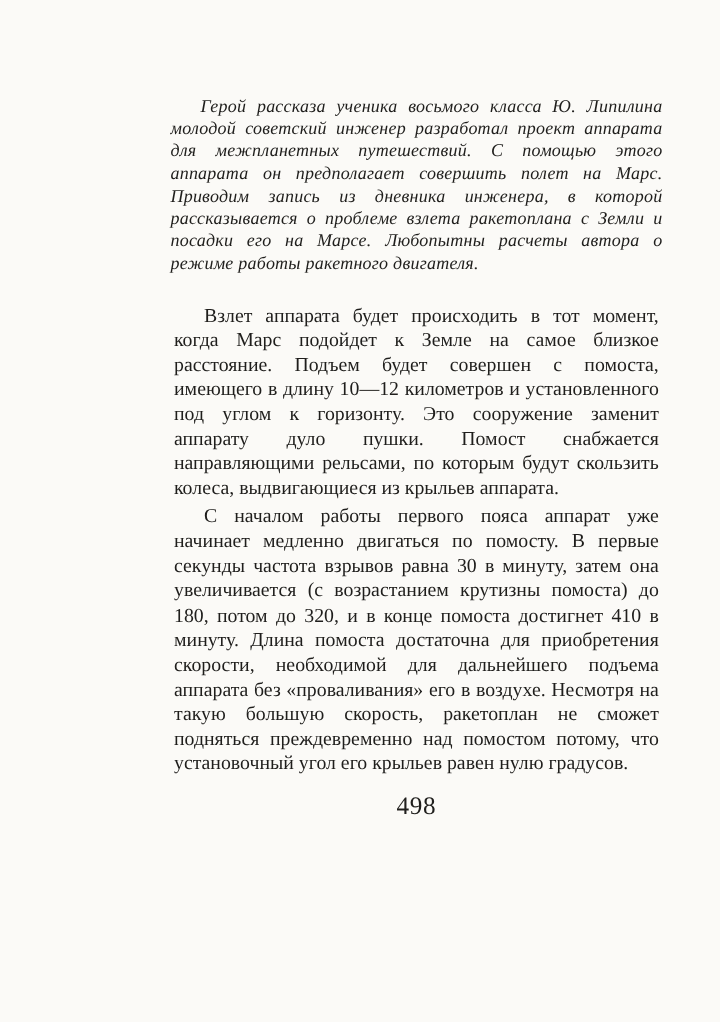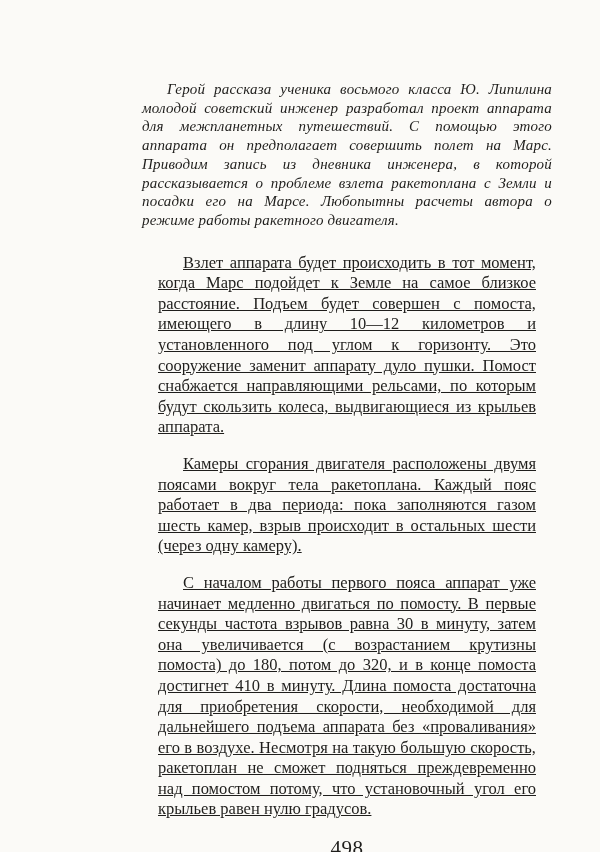--- a/index.html
+++ b/index.html
@@ -34,38 +34,36 @@
   p.intro {
     margin: 0 0 23px 0;
     font-style: italic;
     font-size: 15px;
     line-height: 18.7px;
     text-align: justify;
     text-indent: 25px;
     letter-spacing: 0.2px;
   }
   p.body-par {
-    margin: 16px;
+    margin: 3px;
     font-size: 16.5px;
     line-height: 20.6px;
     text-align: justify;
     text-indent: 25px;
-    text-decoration: underline;
   }
   .page-number {
     margin-top: 12px;
     text-align: center;
     font-size: 21px;
     letter-spacing: 0.5px;
   }
 </style>
 </head>
 <body>
 
 <div class="page">
   <div class="text-block">
     <p class="intro">Герой рассказа ученика восьмого класса Ю. Липилина молодой советский инженер разработал проект аппарата для межпланетных путешествий. С помощью этого аппарата он предполагает совершить полет на Марс. Приводим запись из дневника инженера, в которой рассказывается о проблеме взлета ракетоплана с Земли и посадки его на Марсе. Любопытны расчеты автора о режиме работы ракетного двигателя.</p>
     <p class="body-par">Взлет аппарата будет происходить в тот момент, когда Марс подойдет к Земле на самое близкое расстояние. Подъем будет совершен с помоста, имеющего в длину 10—12 километров и установленного под углом к горизонту. Это сооружение заменит аппарату дуло пушки. Помост снабжается направляющими рельсами, по которым будут скользить колеса, выдвигающиеся из крыльев аппарата.</p>
-    <p class="body-par">Камеры сгорания двигателя расположены двумя поясами вокруг тела ракетоплана. Каждый пояс работает в два периода: пока заполняются газом шесть камер, взрыв происходит в остальных шести (через одну камеру).</p>
     <p class="body-par">С началом работы первого пояса аппарат уже начинает медленно двигаться по помосту. В первые секунды частота взрывов равна 30 в минуту, затем она увеличивается (с возрастанием крутизны помоста) до 180, потом до 320, и в конце помоста достигнет 410 в минуту. Длина помоста достаточна для приобретения скорости, необходимой для дальнейшего подъема аппарата без «проваливания» его в воздухе. Несмотря на такую большую скорость, ракетоплан не сможет подняться преждевременно над помостом потому, что установочный угол его крыльев равен нулю градусов.</p>
     <div class="page-number">498</div>
   </div>
 </div>
 
 </body></html>

